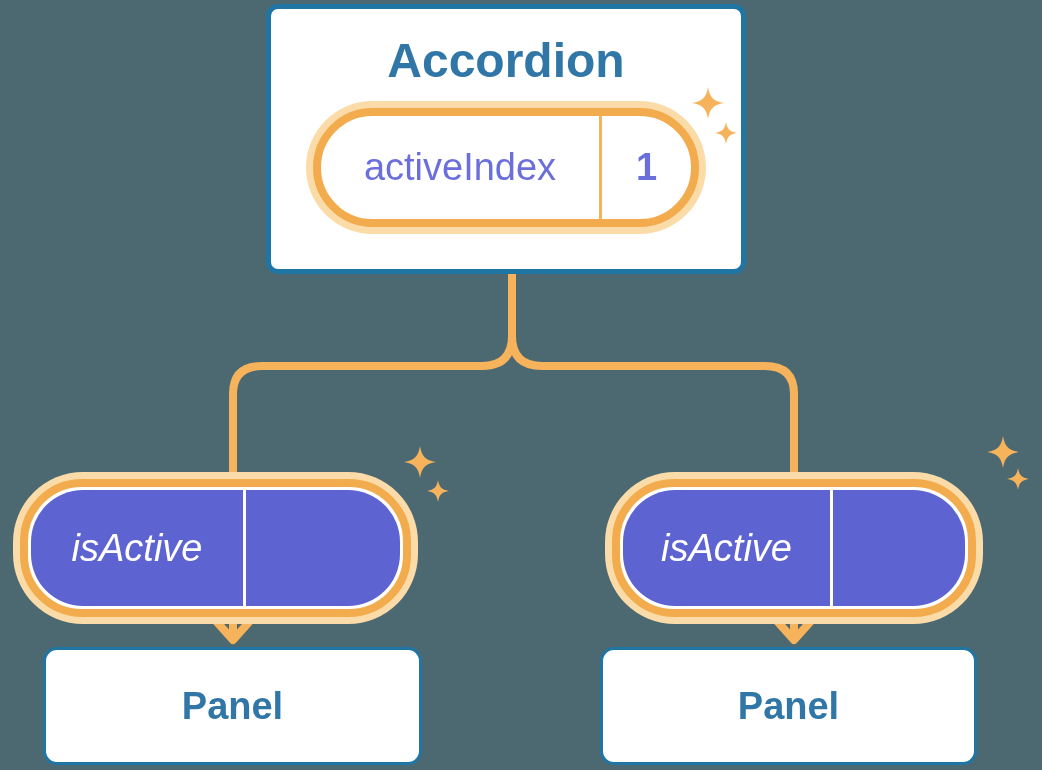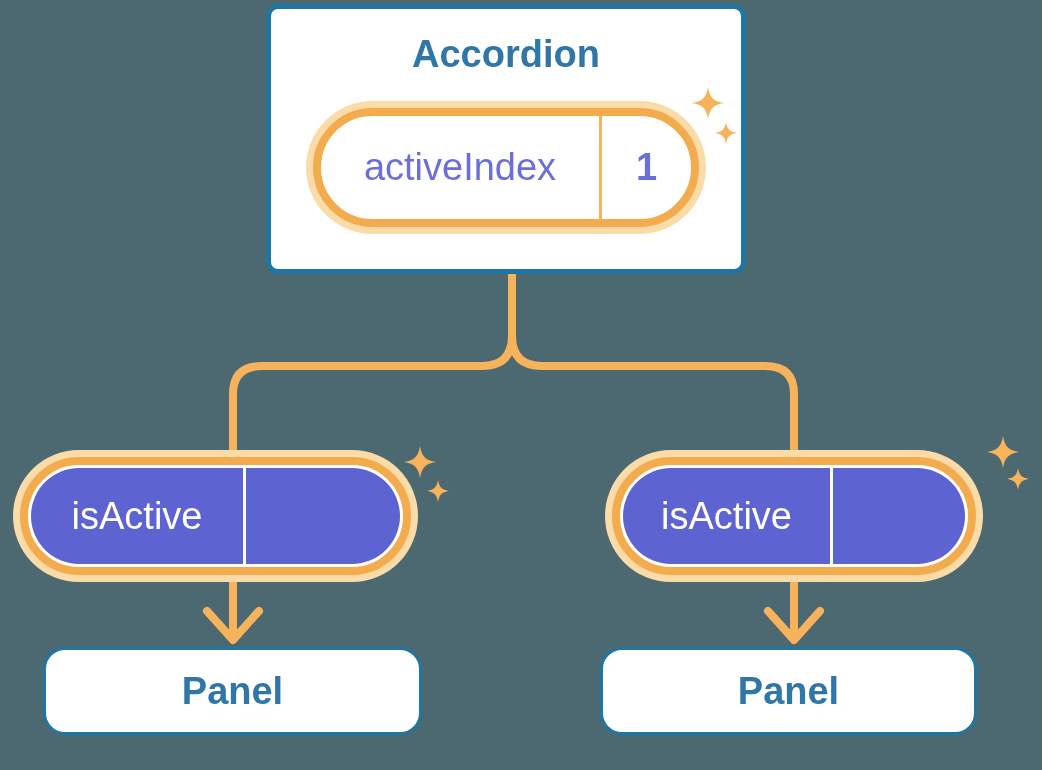--- a/index.html
+++ b/index.html
@@ -22,25 +22,25 @@
   }
 
   
   .card {
     position:absolute; background:var(--white);
     border:5px solid var(--blue-border); border-radius:12px; z-index:2;
   }
   .accordion-card { left:266px; top:4px; width:480px; height:270px; }
   .node-title {
     position:absolute; left:0; top:24px; width:100%;
-    text-align:center; font-size:38px; font-weight:600; color:var(--blue-text);
+    text-align:center; font-size:48px; font-weight:600; color:var(--blue-text);
   }
   .panel-card {
-    position:absolute; top:647px; height:88px; background:var(--white);
-    border:3px solid var(--blue-border); border-radius:22px; z-index:2;
+    position:absolute; top:647px; height:118px; background:var(--white);
+    border:3px solid var(--blue-border); border-radius:14px; z-index:2;
     display:flex; align-items:center; justify-content:center;
     font-size:38px; font-weight:600; color:var(--blue-text);
   }
   .panel-left  { left:43px;  width:379px; }
   .panel-right { left:600px; width:377px; }
 
   
   .pill-glow {
     position:absolute; z-index:2; background:var(--orange-glow);
     border-radius:70px; padding:7px;
@@ -54,21 +54,21 @@
   .pill-body {
     flex:1; display:flex; align-items:stretch; overflow:hidden;
     background:var(--purple-fill); border-radius:52px;
   }
   .seg { display:flex; align-items:center; justify-content:center; }
   .state-pill { left:306px; top:101px; width:400px; height:133px; }
   .state-pill .seg-name  { width:278px; font-size:38px; color:var(--purple-text); }
   .state-pill .seg-value { flex:1; font-size:38px; font-weight:700; color:var(--purple-text); }
   .state-pill .divider   { width:3px; background:var(--orange-line); }
 
-  .prop-pill { top:450px; height:132px; }
+  .prop-pill { top:472px; height:152px;font-style:italic; }
   .prop-pill-left  { left:13px;  width:405px; }
   .prop-pill-right { left:605px; width:378px; }
   .prop-pill .seg-name  { font-size:38px; color:var(--white); }
   .prop-pill .seg-value { flex:1; font-size:38px; font-weight:700; color:var(--white); }
   .prop-pill .divider   { width:3px; background:var(--white); }
   .prop-pill-left  .seg-name { width:212px; }
   .prop-pill-right .seg-name { width:207px; }
 
   
   .tree-svg { position:absolute; left:0; top:0; z-index:1; }

